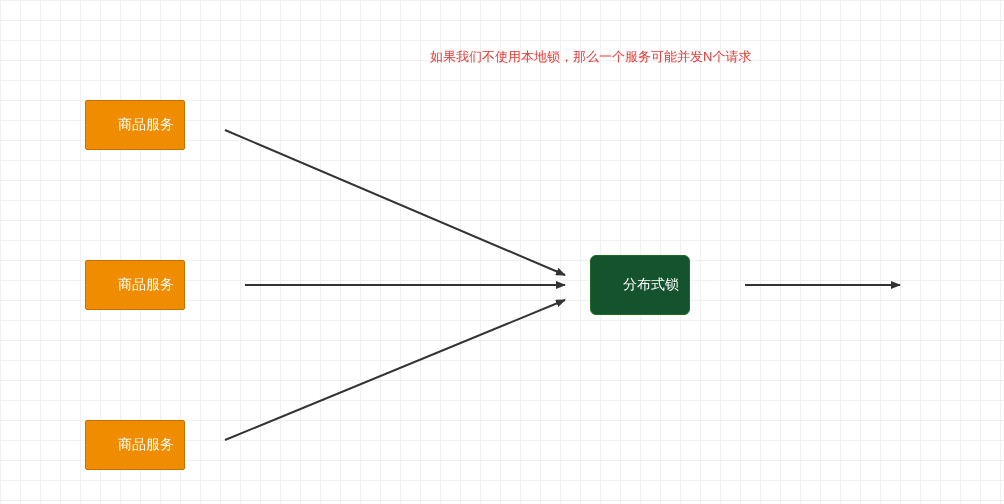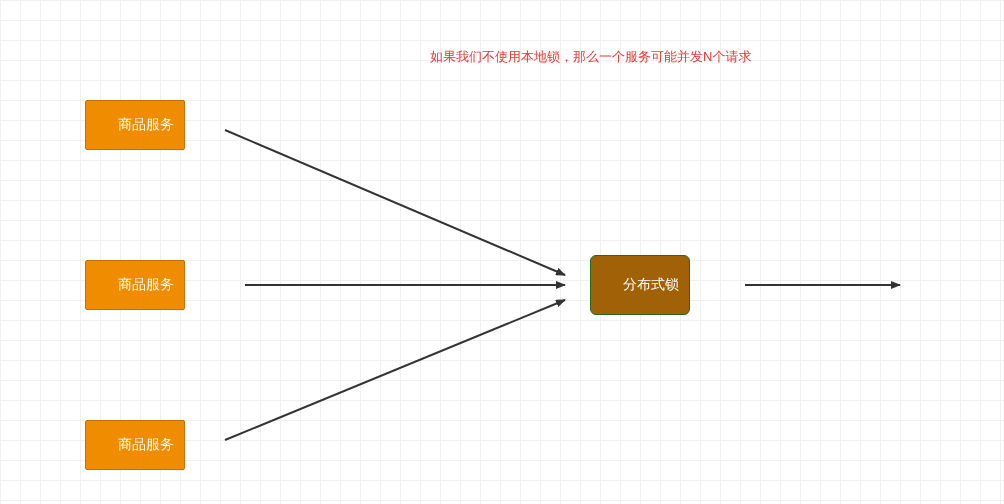--- a/index.html
+++ b/index.html
@@ -26,21 +26,21 @@
       border-radius: 2px;
       padding-left: 22px;
     }
     .orange-node {
       background-color: #F08C00;
       border: 1px solid #C67100;
       width: 100px;
       height: 50px;
     }
     .green-node {
-      background-color: #a16207;
+      background-color: #14532d;
       border: 1px solid #1F6B1F;
       width: 100px;
       height: 60px;
       border-radius: 6px;
     }
     .caption {
       position: absolute;
       color: #E53935;
       font-size: 13px;
       font-weight: 500;

